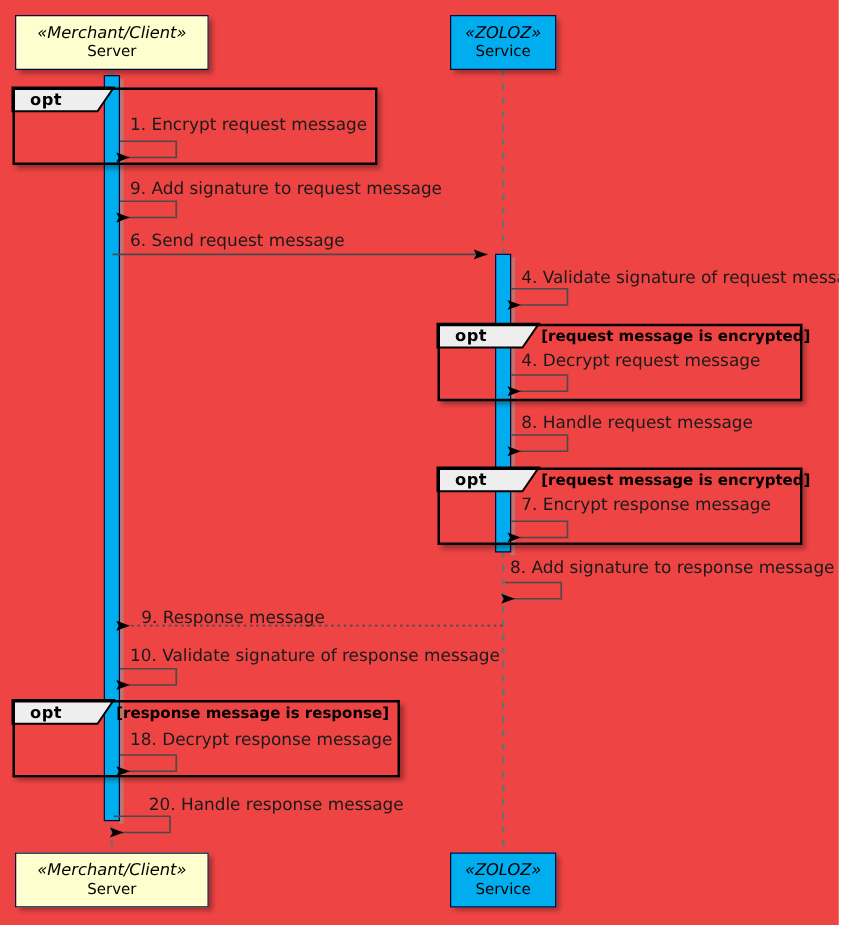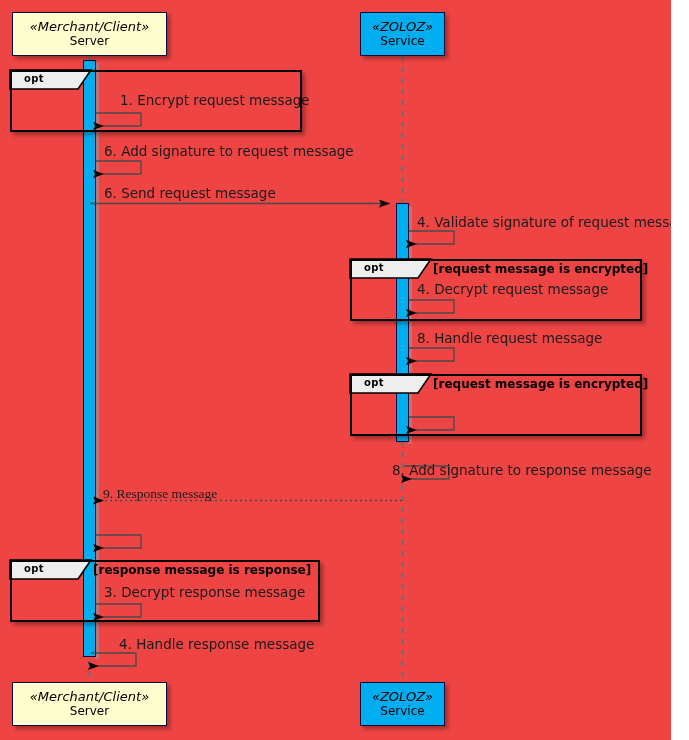--- a/index.html
+++ b/index.html
@@ -47,21 +47,21 @@
   }
   .frag-box {
     position: absolute;
     box-sizing: border-box;
     border: 2px solid #000000;
     background: transparent;
     box-shadow: 3px 3px 4px rgba(0,0,0,0.33);
   }
   .frag-tab-label {
     position: absolute;
-    font-size: 10px;
+    font-size: 13px;
     font-weight: bold;
     color: #000000;
     letter-spacing: 0.4px;
     white-space: nowrap;
   }
   .frag-guard {
     position: absolute;
     font-size: 12px;
     font-weight: bold;
     color: #000000;
@@ -200,35 +200,37 @@
   <div class="frag-guard" style="left:433px; top:262px;">[request message is encrypted]</div>
 
   <div class="frag-box" style="left:350px; top:374px; width:292px; height:62px;"></div>
   <div class="frag-tab-label" style="left:364px; top:377px;">opt</div>
   <div class="frag-guard" style="left:433px; top:377px;">[request message is encrypted]</div>
 
   <div class="frag-box" style="left:10px; top:560px; width:310px; height:62px;"></div>
   <div class="frag-tab-label" style="left:24px; top:563px;">opt</div>
   <div class="frag-guard" style="left:93px; top:563px;">[response message is response]</div>
 
-  <div class="msg-label" style="left:120px; top:92px;">1.  Encrypt request message</div>
-
-  <div class="msg-label" style="left:104px; top:143px;">6.  Add signature to request message</div>
+  <div class="msg-label" style="left:104px; top:92px;">1.  Encrypt request message</div>
+
+  <div class="msg-label" style="left:104px; top:143px;">9.  Add signature to request message</div>
 
   <div class="msg-label" style="left:104px; top:185px;">6.  Send request message</div>
 
   <div class="msg-label" style="left:417px; top:214px;">4.  Validate signature of request message</div>
 
   <div class="msg-label" style="left:417px; top:281px;">4.  Decrypt request message</div>
 
   <div class="msg-label" style="left:417px; top:330px;">8.  Handle request message</div>
 
-
-  <div class="msg-label" style="left:392px; top:446px;margin-top:16px;">8.  Add signature to response message</div>
-
-  <div class="msg-label" style="left:103px; top:486px;font-family:Liberation Serif, serif;">9.  Response message</div>
-
-
-  <div class="msg-label" style="left:104px; top:584px;">3.  Decrypt response message</div>
-
-  <div class="msg-label" style="left:119px; top:636px;">4.  Handle response message</div>
+  <div class="msg-label" style="left:417px; top:396px;">7.  Encrypt response message</div>
+
+  <div class="msg-label" style="left:408px; top:446px;">8.  Add signature to response message</div>
+
+  <div class="msg-label" style="left:113px; top:486px;">9.  Response message</div>
+
+  <div class="msg-label" style="left:104px; top:517px;">10.  Validate signature of response message</div>
+
+  <div class="msg-label" style="left:104px; top:584px;">18.  Decrypt response message</div>
+
+  <div class="msg-label" style="left:119px; top:636px;">20.  Handle response message</div>
 
 </div>
 
 </body></html>

